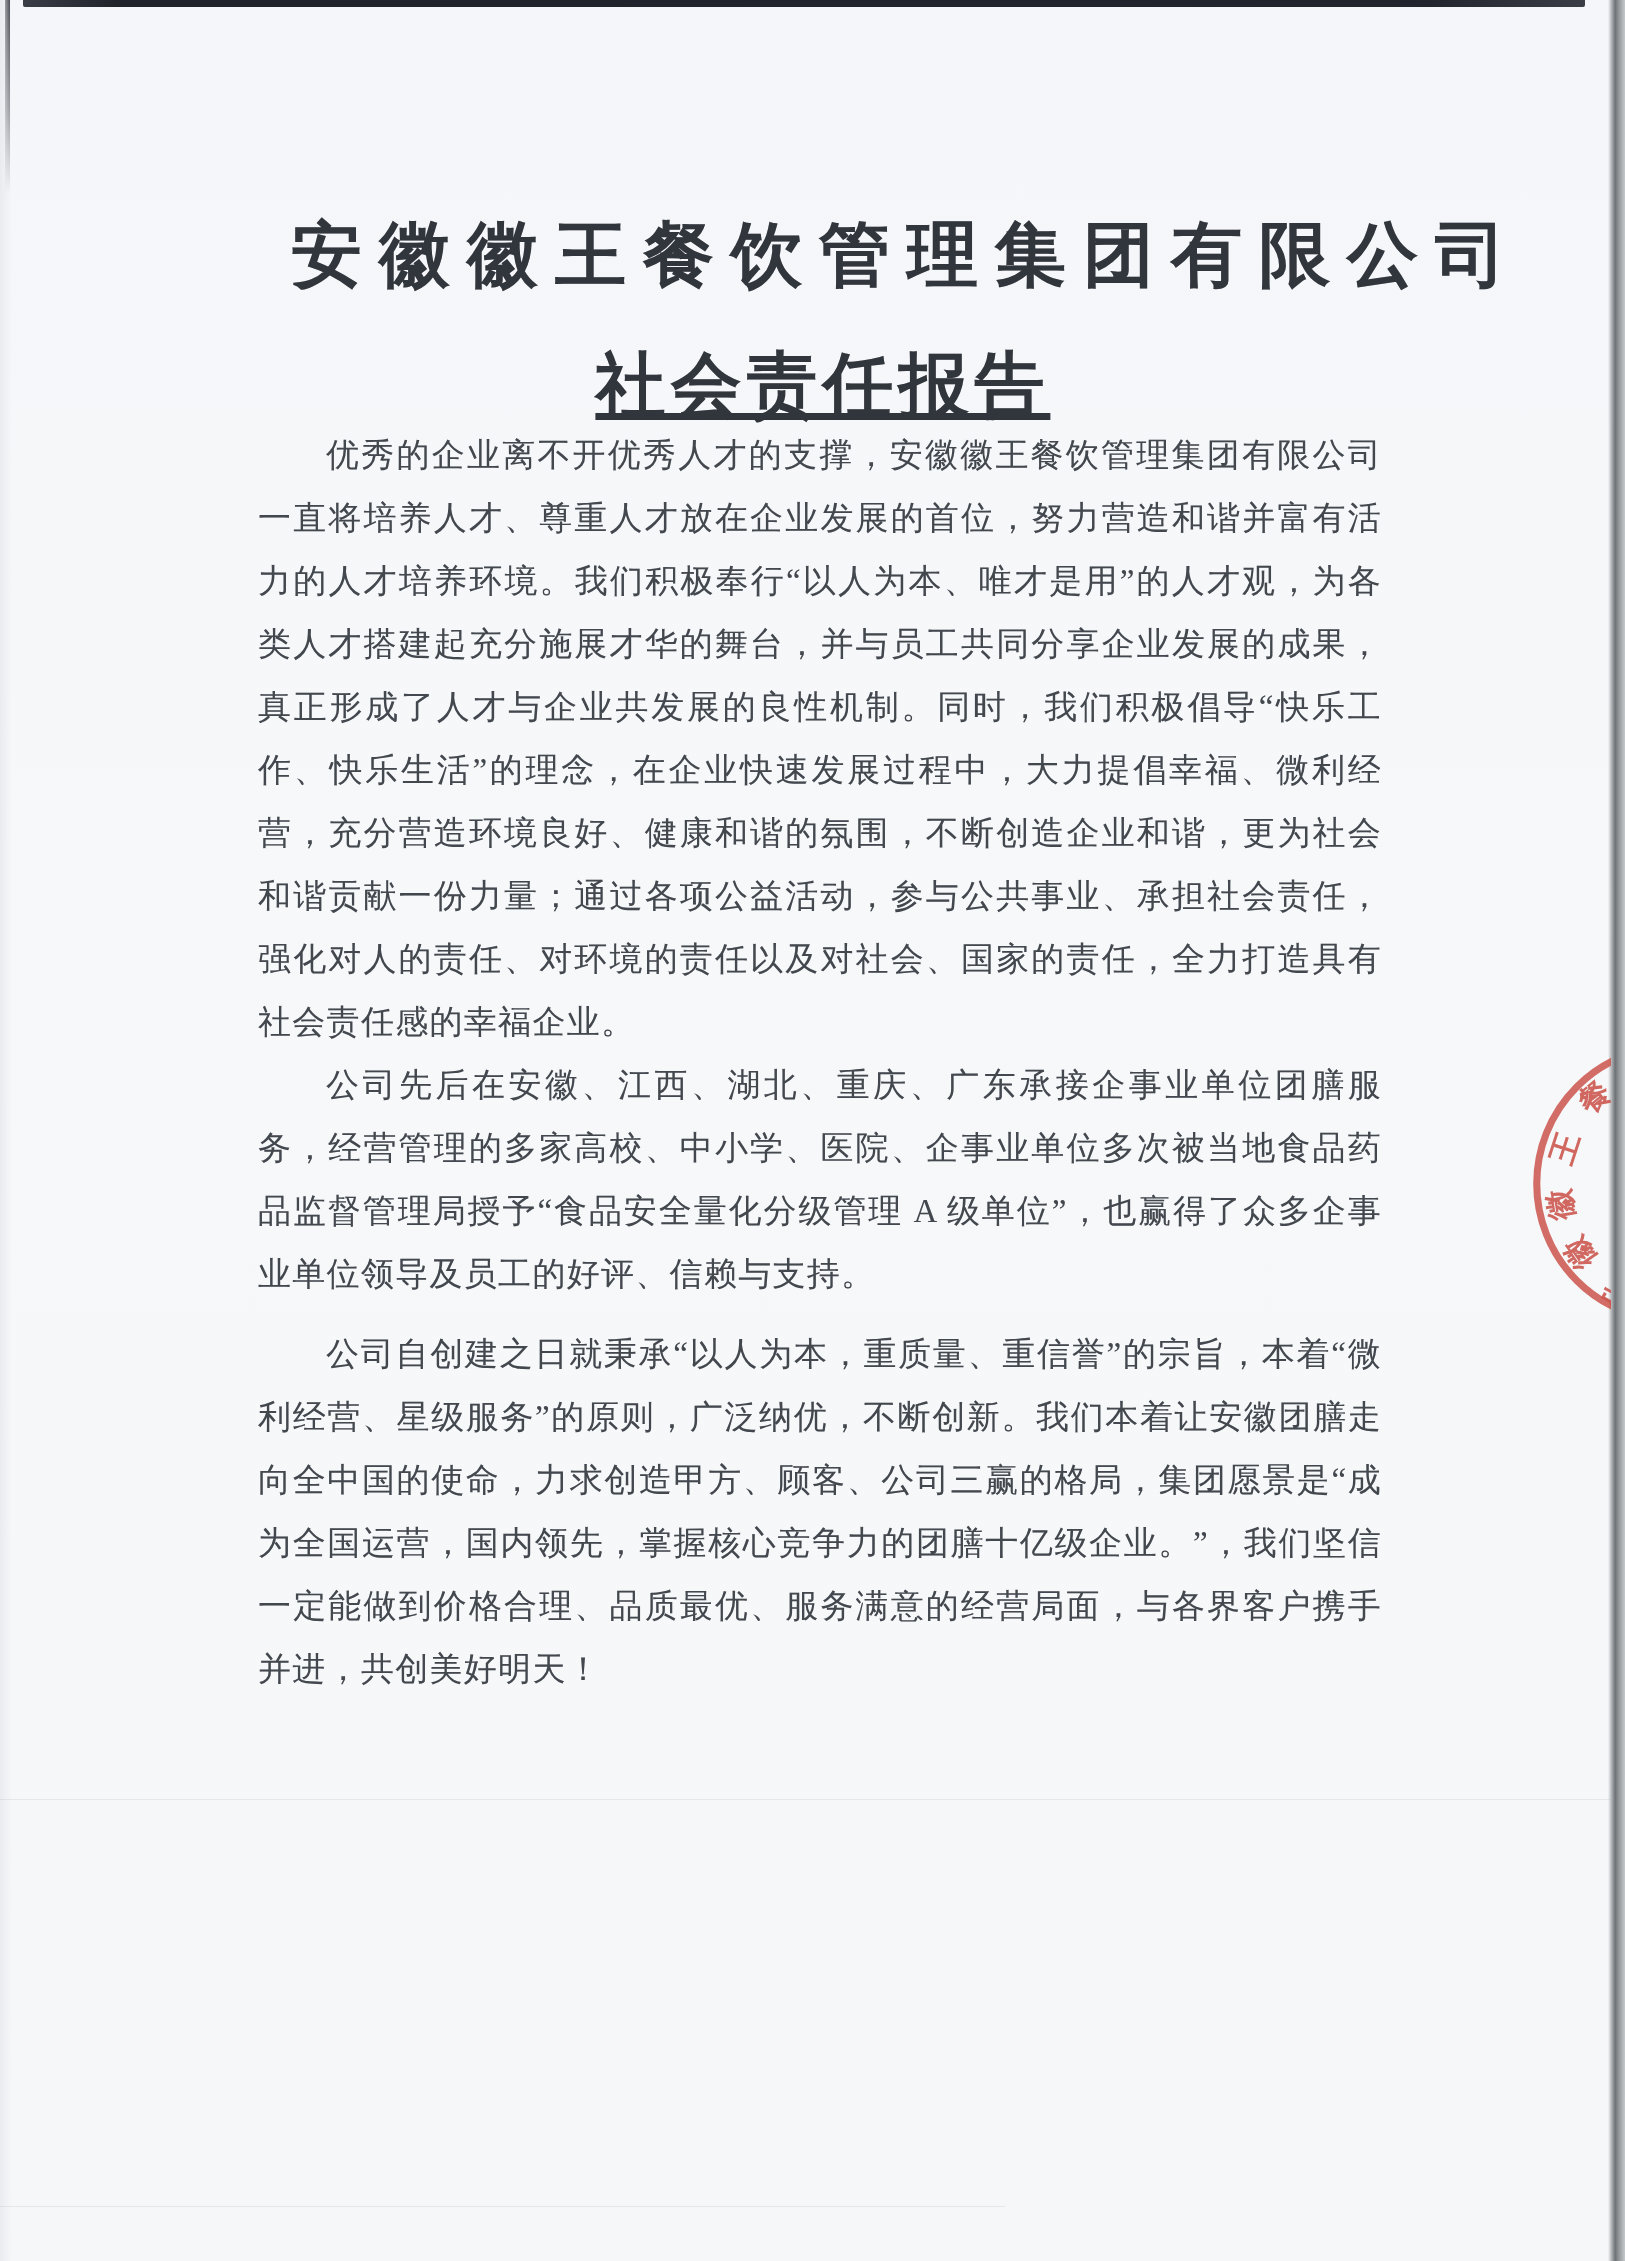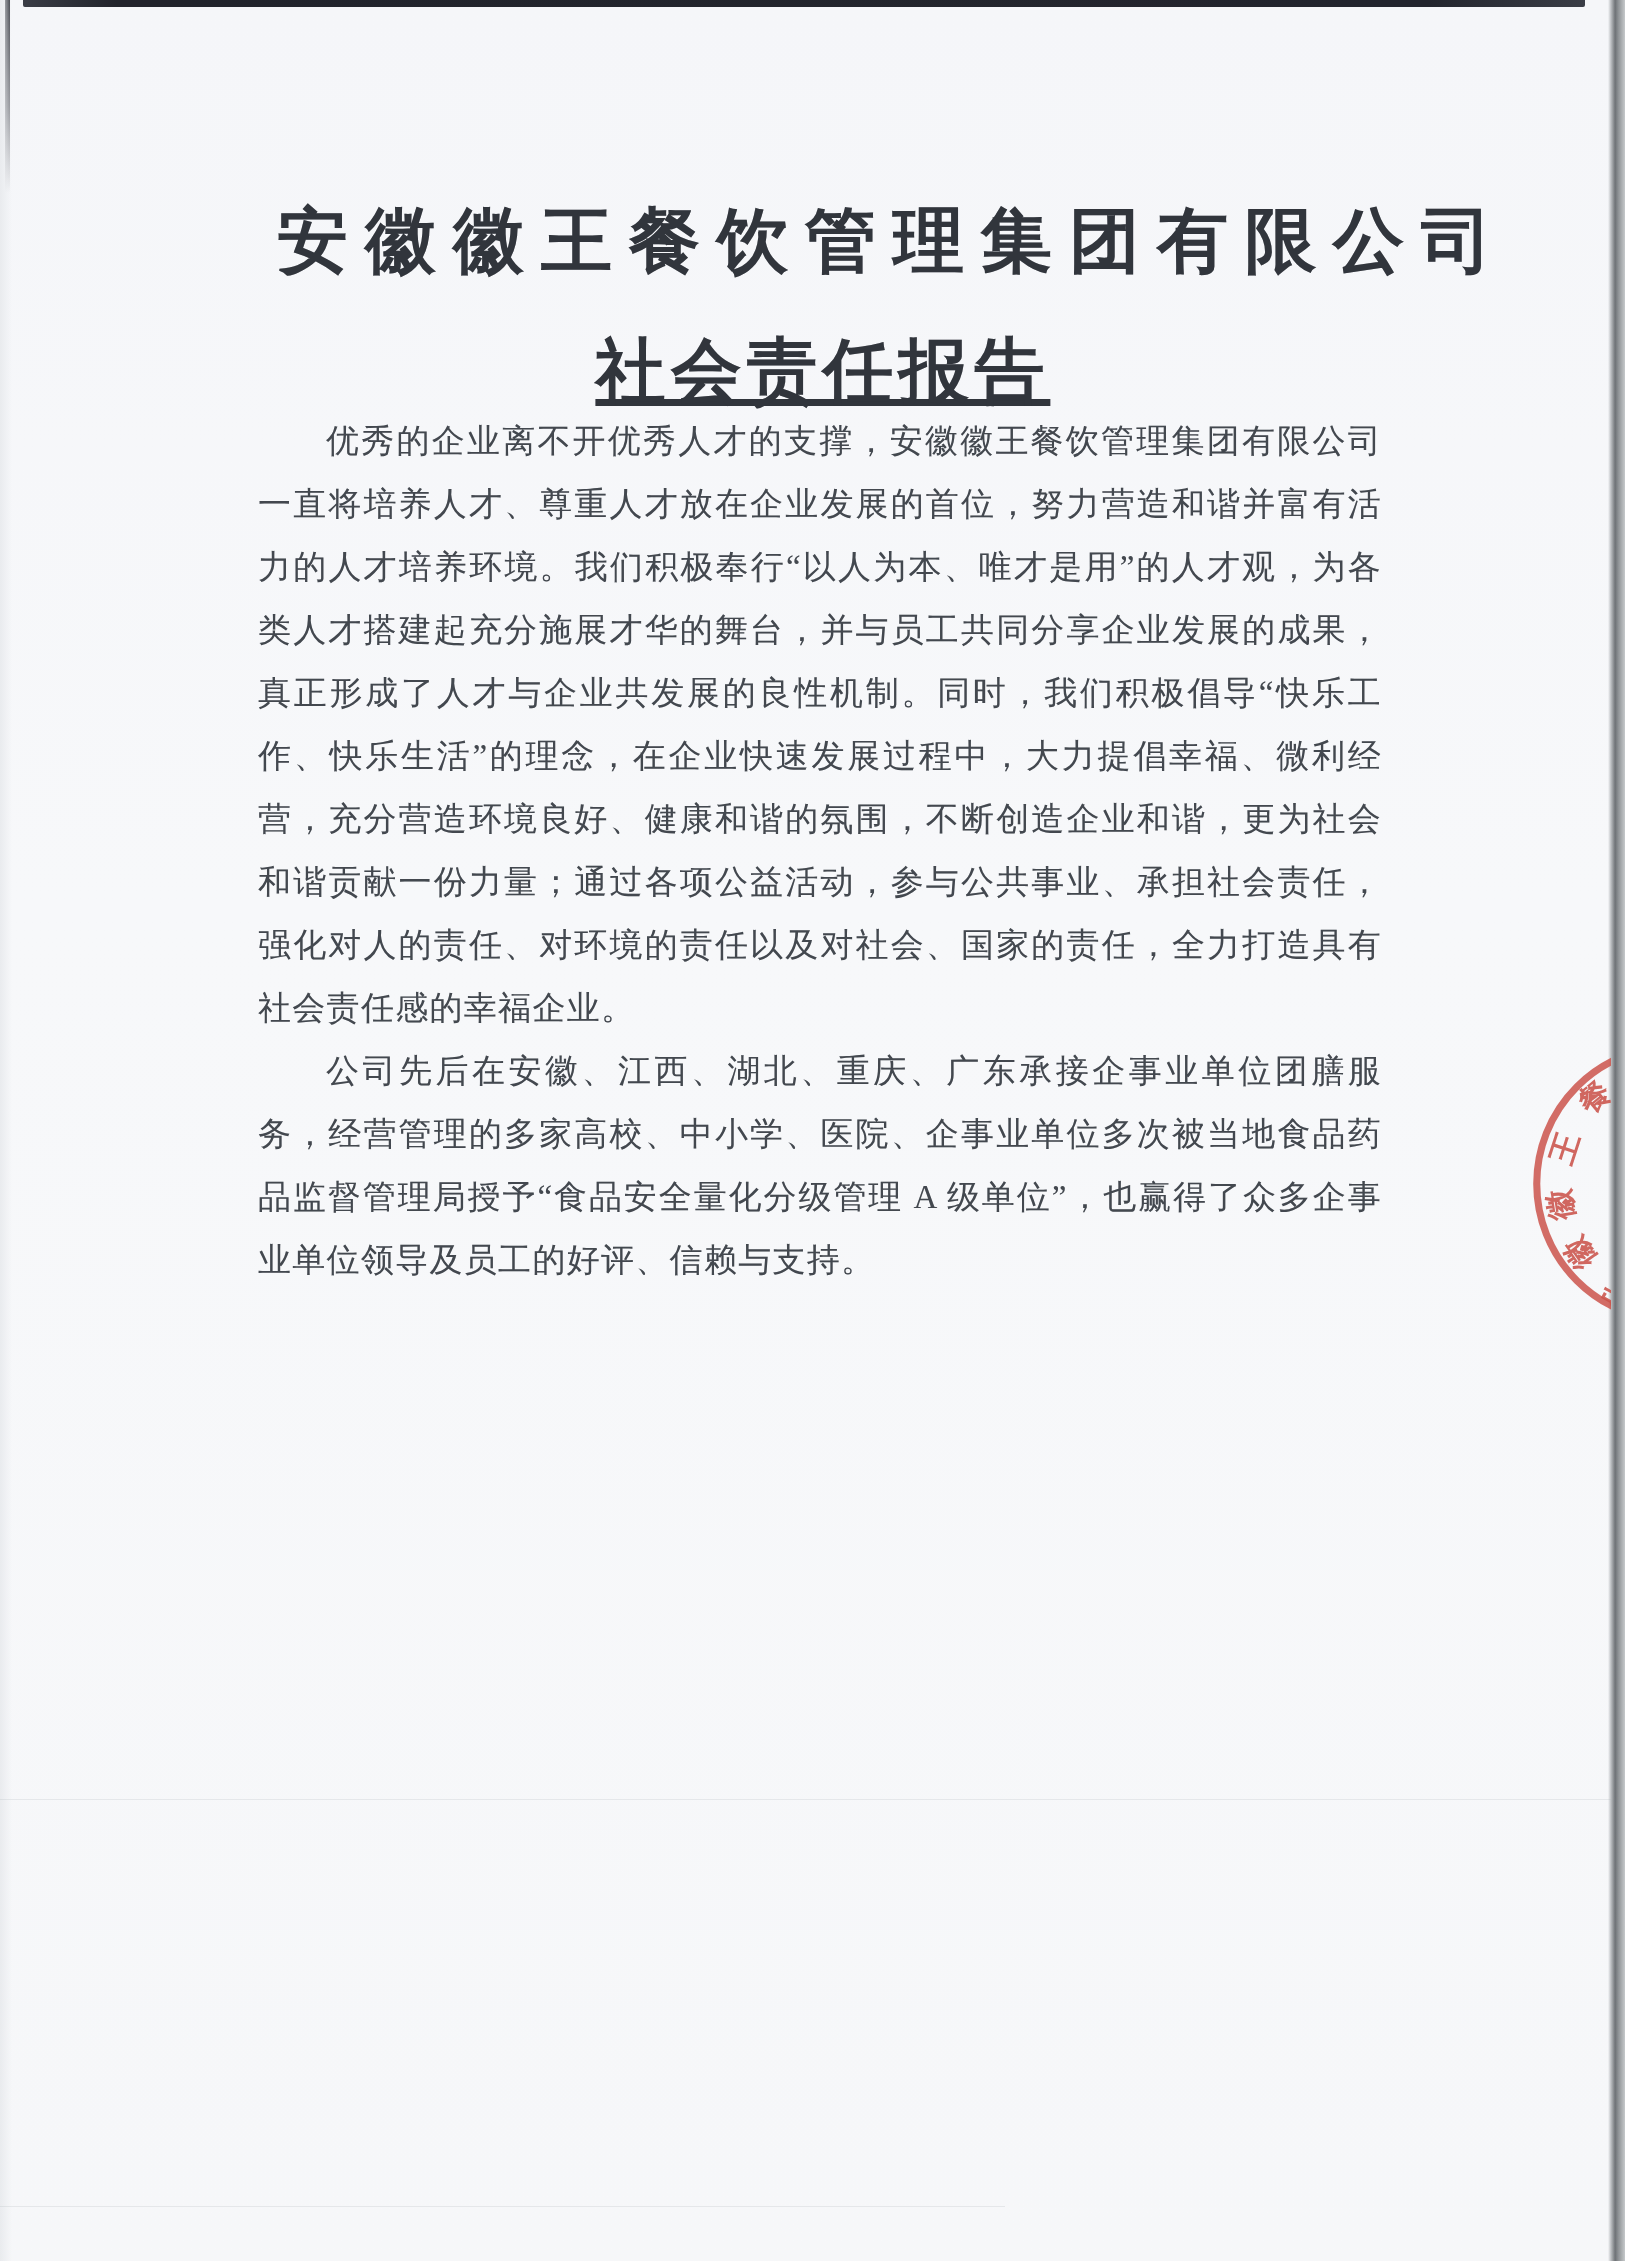--- a/index.html
+++ b/index.html
@@ -39,21 +39,21 @@
   .crease { position: absolute; left: 0; height: 1.3px; background: rgba(170,176,182,0.22); }
   .crease.c1 { top: 1799px; width: 1611px; }
   .crease.c2 { top: 2206px; width: 1005px; }
 
   
   .content {
     position: absolute; left: 258px; top: 201px; width: 1124px;
     color: #41464d;
   }
   .doc-title {
-    margin: 2px; 
+    margin: 16px; 
     font-size: 71px; line-height: 77px; font-weight: 700;
     letter-spacing: 17px; text-indent: 17px;
     color: #31353c;
     text-shadow: 0 0 0.6px rgba(49,53,60,0.35);
     white-space: nowrap;
   }
   .doc-subtitle {
     margin: 53px 0 0 0; text-align: center;
     font-size: 70px; line-height: 77px; font-weight: 700;
     letter-spacing: 5.8px; text-indent: 5.8px;
@@ -96,20 +96,21 @@
   <div class="left-edge"></div>
   <div class="right-strip"></div>
   <div class="crease c1"></div>
   <div class="crease c2"></div>
 
   <div class="content">
     <h1 class="doc-title">安徽徽王餐饮管理集团有限公司</h1>
     <h2 class="doc-subtitle">社会责任报告</h2>
     <p class="body-para">优秀的企业离不开优秀人才的支撑，安徽徽王餐饮管理集团有限公司一直将培养人才、尊重人才放在企业发展的首位，努力营造和谐并富有活力的人才培养环境。我们积极奉行“以人为本、唯才是用”的人才观，为各类人才搭建起充分施展才华的舞台，并与员工共同分享企业发展的成果，真正形成了人才与企业共发展的良性机制。同时，我们积极倡导“快乐工作、快乐生活”的理念，在企业快速发展过程中，大力提倡幸福、微利经营，充分营造环境良好、健康和谐的氛围，不断创造企业和谐，更为社会和谐贡献一份力量；通过各项公益活动，参与公共事业、承担社会责任，强化对人的责任、对环境的责任以及对社会、国家的责任，全力打造具有社会责任感的幸福企业。</p>
     <p class="body-para">公司先后在安徽、江西、湖北、重庆、广东承接企事业单位团膳服务，经营管理的多家高校、中小学、医院、企事业单位多次被当地食品药品监督管理局授予“食品安全量化分级管理 A 级单位”，也赢得了众多企事业单位领导及员工的好评、信赖与支持。</p>
+    <p class="body-para gap-before">公司自创建之日就秉承“以人为本，重质量、重信誉”的宗旨，本着“微利经营、星级服务”的原则，广泛纳优，不断创新。我们本着让安徽团膳走向全中国的使命，力求创造甲方、顾客、公司三赢的格局，集团愿景是“成为全国运营，国内领先，掌握核心竞争力的团膳十亿级企业。”，我们坚信一定能做到价格合理、品质最优、服务满意的经营局面，与各界客户携手并进，共创美好明天！</p>
   </div>
 
   <svg class="seal" width="97" height="322" viewBox="2350 1590 150 500">
     <circle cx="2598" cy="1838" r="213" fill="none" stroke="#cb544b" stroke-width="11" opacity="0.85"></circle>
     <text x="0" y="0" font-size="48" fill="#cb544b" opacity="0.88" text-anchor="middle" transform="translate(2519,1994) rotate(209)">安</text>
     <text x="0" y="0" font-size="48" fill="#cb544b" opacity="0.88" text-anchor="middle" transform="translate(2465,1936) rotate(235)">徽</text>
     <text x="0" y="0" font-size="48" fill="#cb544b" opacity="0.88" text-anchor="middle" transform="translate(2438,1868) rotate(261)">徽</text>
     <text x="0" y="0" font-size="48" fill="#cb544b" opacity="0.88" text-anchor="middle" transform="translate(2444,1788) rotate(288)">王</text>
     <text x="0" y="0" font-size="48" fill="#cb544b" opacity="0.88" text-anchor="middle" transform="translate(2485,1716) rotate(320)">餐</text>
   </svg>

